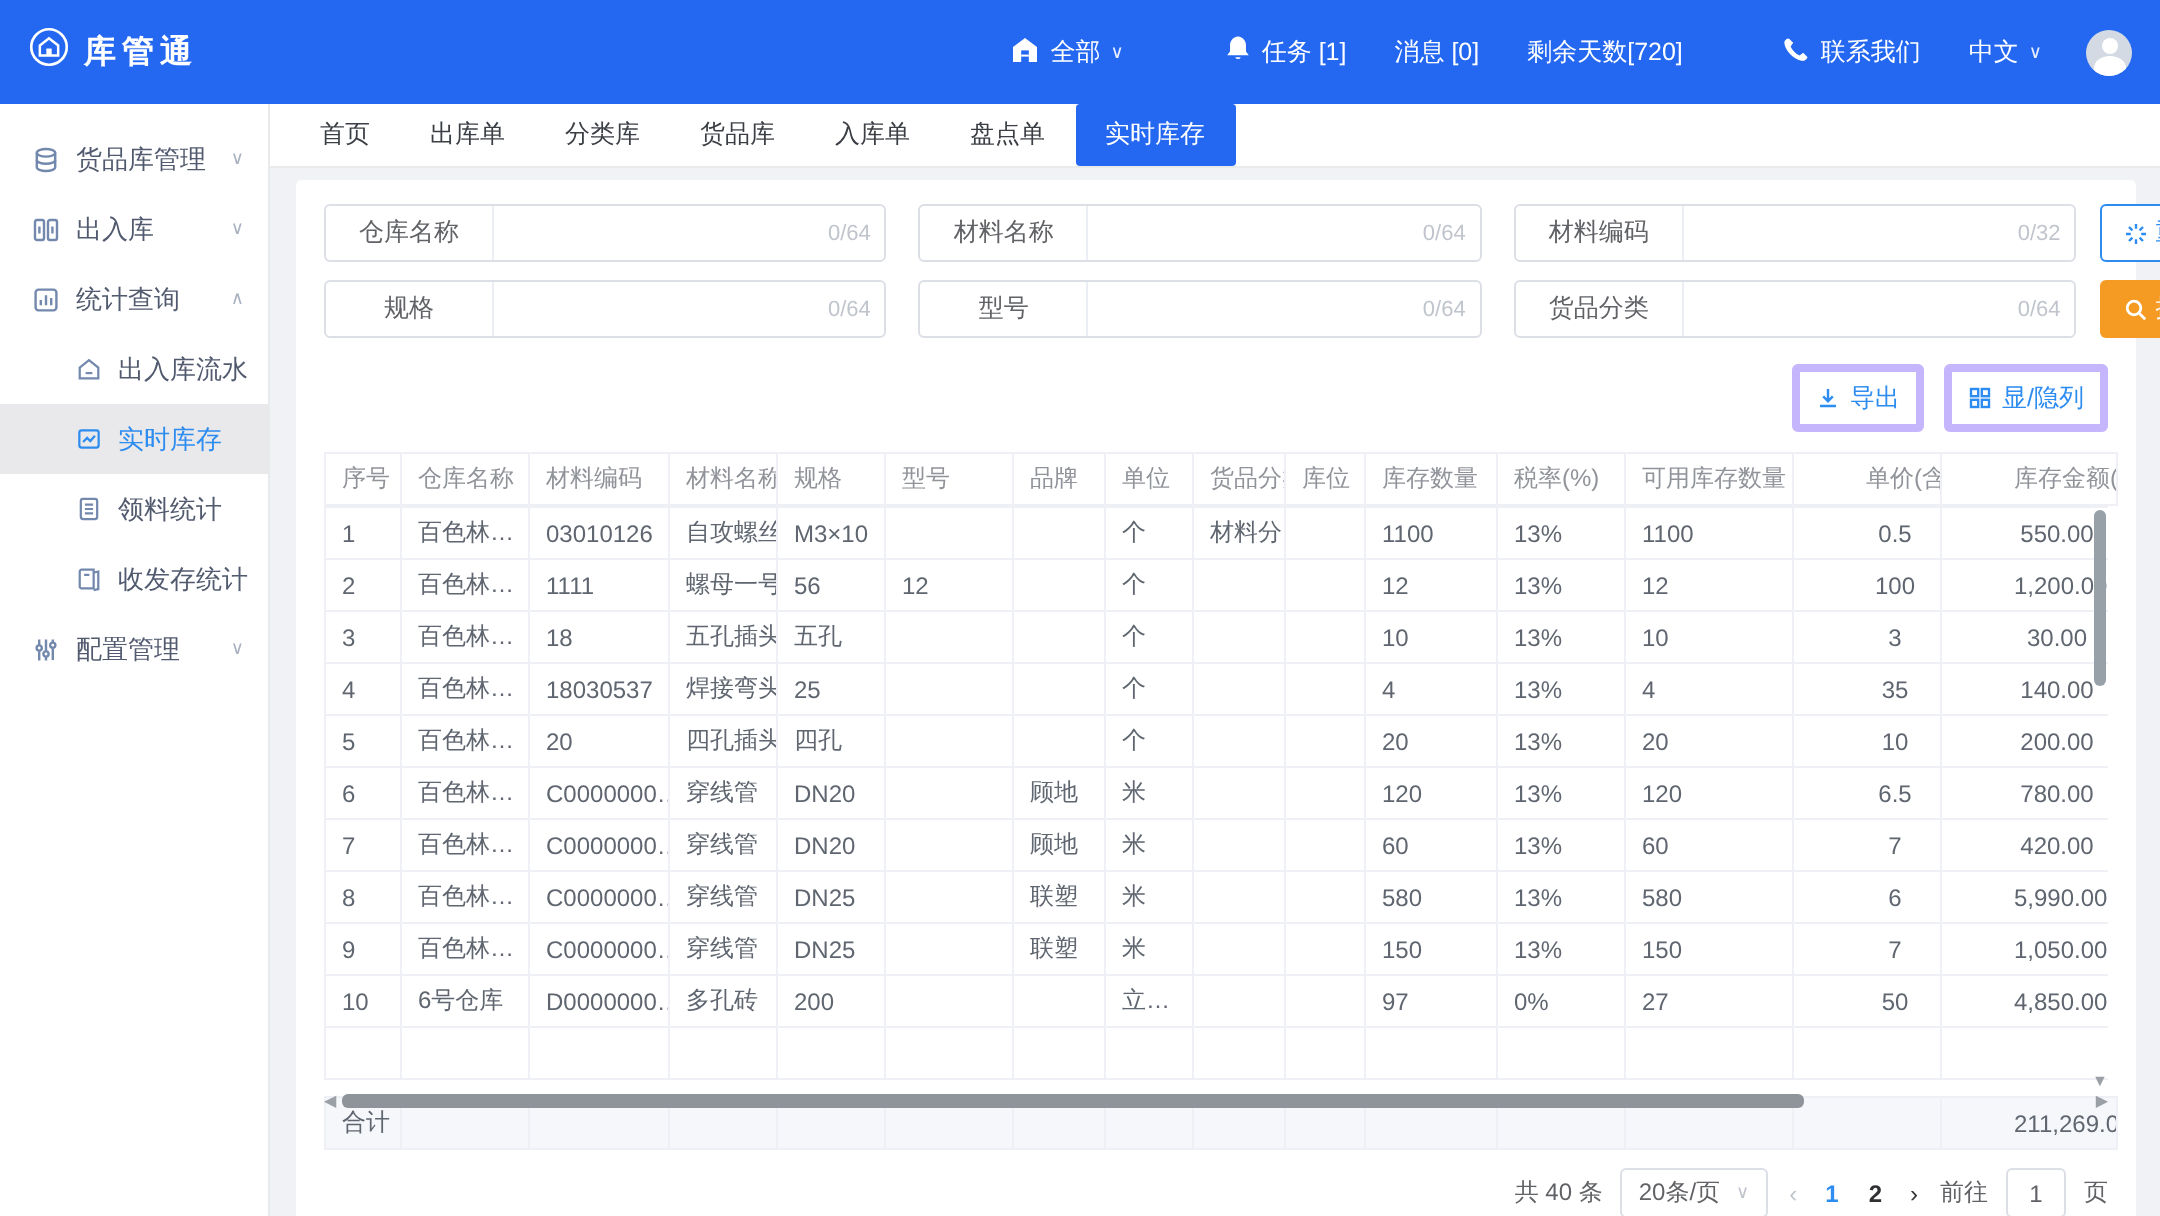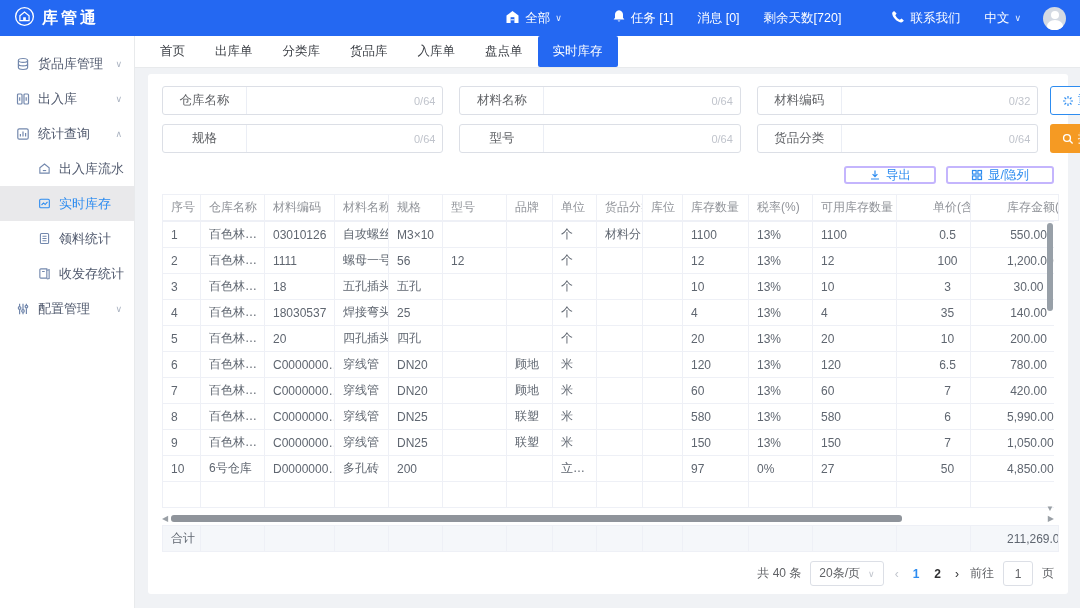--- a/index.html
+++ b/index.html
@@ -1,21 +1,21 @@
 <!DOCTYPE html>
 <html><head>
 <meta charset="utf-8">
 <style>
   * { margin:0; padding:0; box-sizing:border-box; }
   html,body { width:1080px; height:608px; overflow:hidden;
     font-family:"Liberation Sans","DejaVu Sans",sans-serif;
     background:#f0f2f5; font-size:12px; color:#515a6e; }
 
   
-  .topbar { height:36px; background:#2468f2; display:flex; align-items:center;
+  .topbar { height:52px; background:#2468f2; display:flex; align-items:center;
     padding:0 14px; color:#fff; }
   .logo { display:flex; align-items:center; gap:7px; font-size:16px;
     font-weight:bold; letter-spacing:3px; cursor:pointer; }
   .topbar-right { margin-left:auto; display:flex; align-items:center; gap:0; font-size:12.5px; }
   .tb-item { display:flex; align-items:center; gap:5px; cursor:pointer; padding:0 12px; }
   .tb-item .chev { font-size:9px; opacity:.9; }
   .avatar { width:23px; height:23px; border-radius:50%; background:#d4dae3;
     position:relative; overflow:hidden; margin-left:10px; cursor:pointer; }
   .avatar .head { position:absolute; left:7.5px; top:4px; width:8px; height:8px;
     border-radius:50%; background:#fff; }
@@ -60,21 +60,21 @@
     font-size:12px; font-family:inherit; }
   .field .counter { display:flex; align-items:center; padding-right:7px;
     color:#c0c4cc; font-size:11px; }
   .search-buttons { width:64px; display:flex; flex-direction:column; gap:9px; flex-shrink:0; }
   .btn { height:29px; border-radius:3px; display:flex; align-items:center;
     justify-content:center; gap:4px; font-size:12.5px; cursor:pointer; border:1px solid transparent; }
   .btn-reset { background:#fff; border-color:#2d8cf0; color:#2d8cf0; }
   .btn-search { background:#f59a23; color:#fff; }
 
   .table-toolbar { display:flex; justify-content:flex-end; gap:10px; margin:13px 0 10px; }
-  .btn-outline { height:18px; padding:0 23px; border:2px solid #c4b5fd; color:#2d8cf0;
+  .btn-outline { height:34px; padding:0 8px; border:4px solid #c4b5fd; color:#2d8cf0;
     background:#fff; border-radius:3px; display:flex; align-items:center; gap:5px;
     font-size:12.5px; cursor:pointer; }
 
   
   .table-zone { position:relative; }
   table { border-collapse:collapse; table-layout:fixed; width:100%;
     font-size:12px; color:#5f6670; }
   th, td { border:1px solid #eef0f6; height:26px; padding:0 8px; overflow:hidden;
     white-space:nowrap; text-overflow:clip; text-align:left; font-weight:normal; }
   th { color:#909399; background:#fff; }

